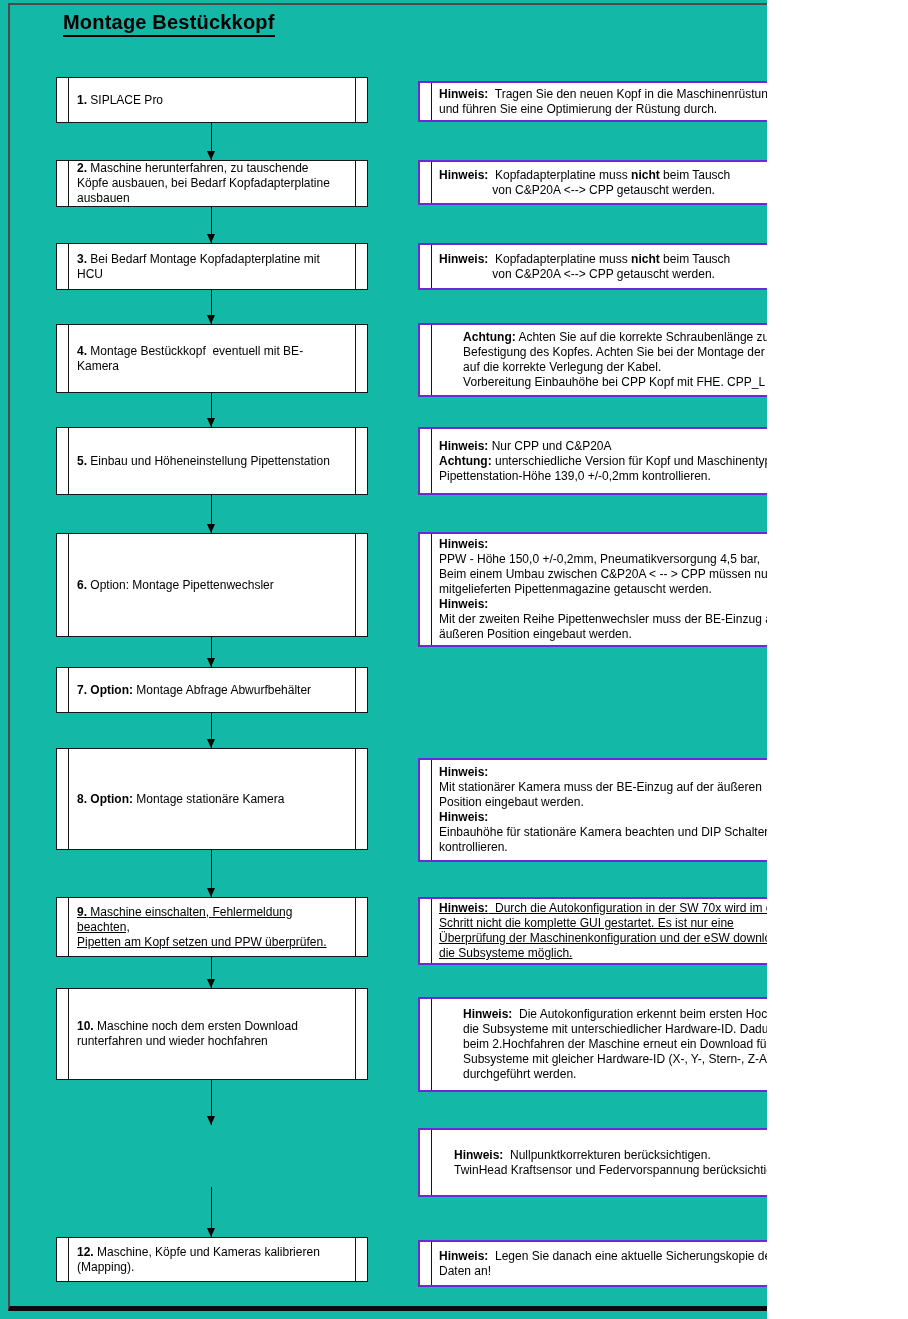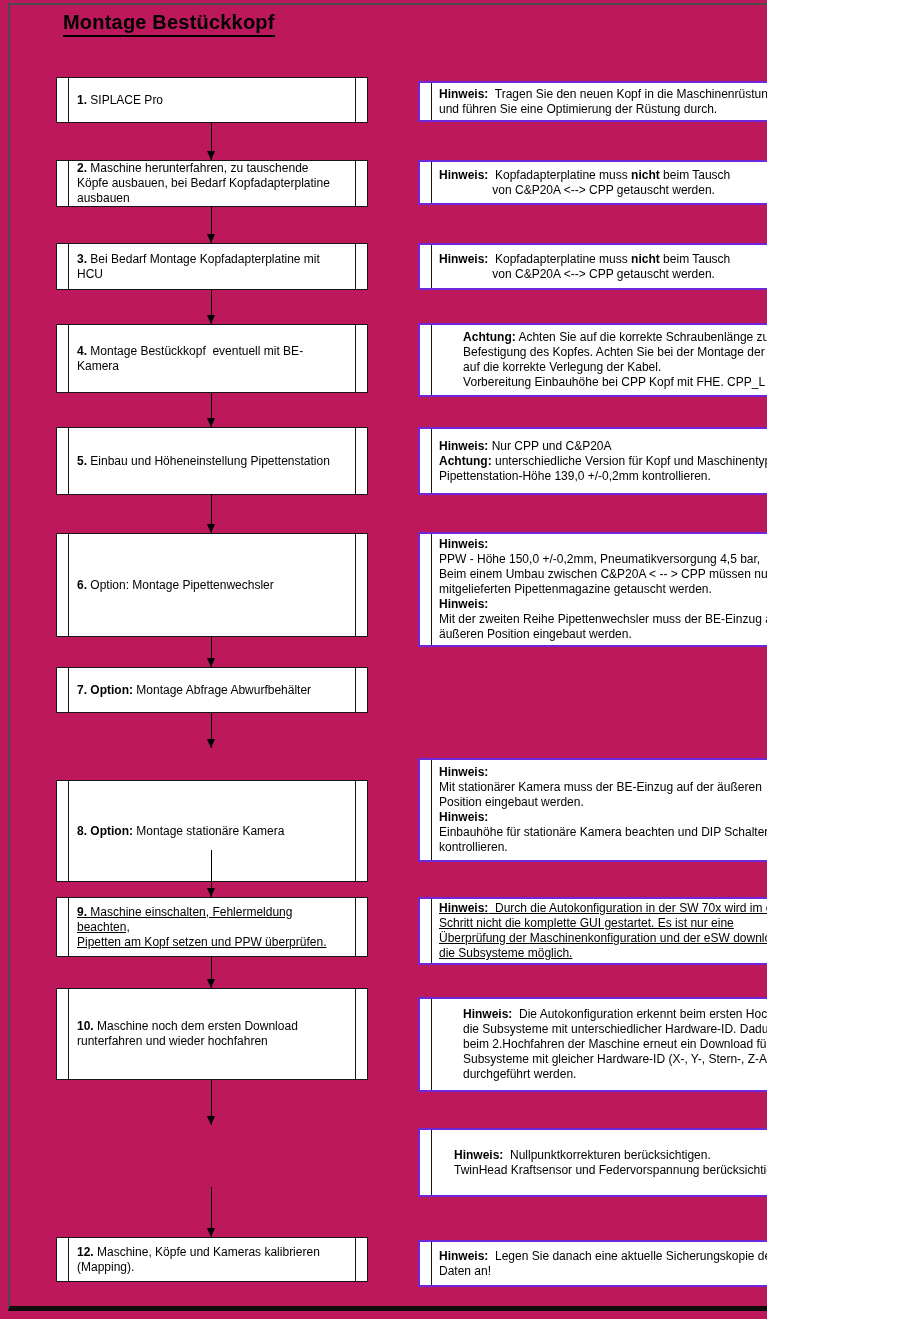--- a/index.html
+++ b/index.html
@@ -1,18 +1,18 @@
 <!DOCTYPE html>
 <html><head>
 <meta charset="utf-8">
 <style>
   * { margin:0; padding:0; box-sizing:border-box; }
   html,body { background:#fff; }
   body { font-family:"Liberation Sans","DejaVu Sans",sans-serif; color:#000; }
-  .page { position:relative; width:767px; height:1319px; background:#be185d; overflow:hidden; }
+  .page { position:relative; width:767px; height:1319px; background:#14b8a6; overflow:hidden; }
   .page-frame { position:absolute; left:8px; top:3px; width:897px; height:1308px;
     border:2px solid #4b4b4b; border-bottom:5px solid #0c0c0c; }
   .title { position:absolute; left:63px; top:11px; font-size:20px; font-weight:bold;
     border-bottom:2px solid #000; padding-bottom:1px; letter-spacing:0.2px; }
   .stepbox, .notebox { position:absolute; background:#fff; }
   .stepbox { left:56px; width:312px; border:1.5px solid #161616; display:flex; align-items:center; }
   .notebox { left:418px; width:429px; border:2px solid #6d28d9; display:flex; align-items:center; }
   .strip-l { position:absolute; left:0; top:0; bottom:0; width:12px; border-right:1.5px solid #161616; }
   .strip-r { position:absolute; right:0; top:0; bottom:0; width:12px; border-left:1.5px solid #161616; }
   .txt { font-size:12px; line-height:15px; white-space:pre-wrap;
@@ -63,21 +63,21 @@
   <div class="stepbox" style="top:533px;height:104px;">
     <div class="strip-l"></div>
     <div class="strip-r"></div>
     <div class="txt"><b>6.</b> Option: Montage Pipettenwechsler</div>
   </div>
   <div class="stepbox" style="top:667px;height:46px;">
     <div class="strip-l"></div>
     <div class="strip-r"></div>
     <div class="txt"><b>7. Option:</b> Montage Abfrage Abwurfbehälter</div>
   </div>
-  <div class="stepbox" style="top:780px;height:102px;">
+  <div class="stepbox" style="top:748px;height:102px;">
     <div class="strip-l"></div>
     <div class="strip-r"></div>
     <div class="txt"><b>8. Option:</b> Montage stationäre Kamera</div>
   </div>
   <div class="stepbox" style="top:897px;height:60px;text-decoration:underline;">
     <div class="strip-l"></div>
     <div class="strip-r"></div>
     <div class="txt"><b>9.</b> Maschine einschalten, Fehlermeldung
 beachten,
 Pipetten am Kopf setzen und PPW überprüfen.</div>

